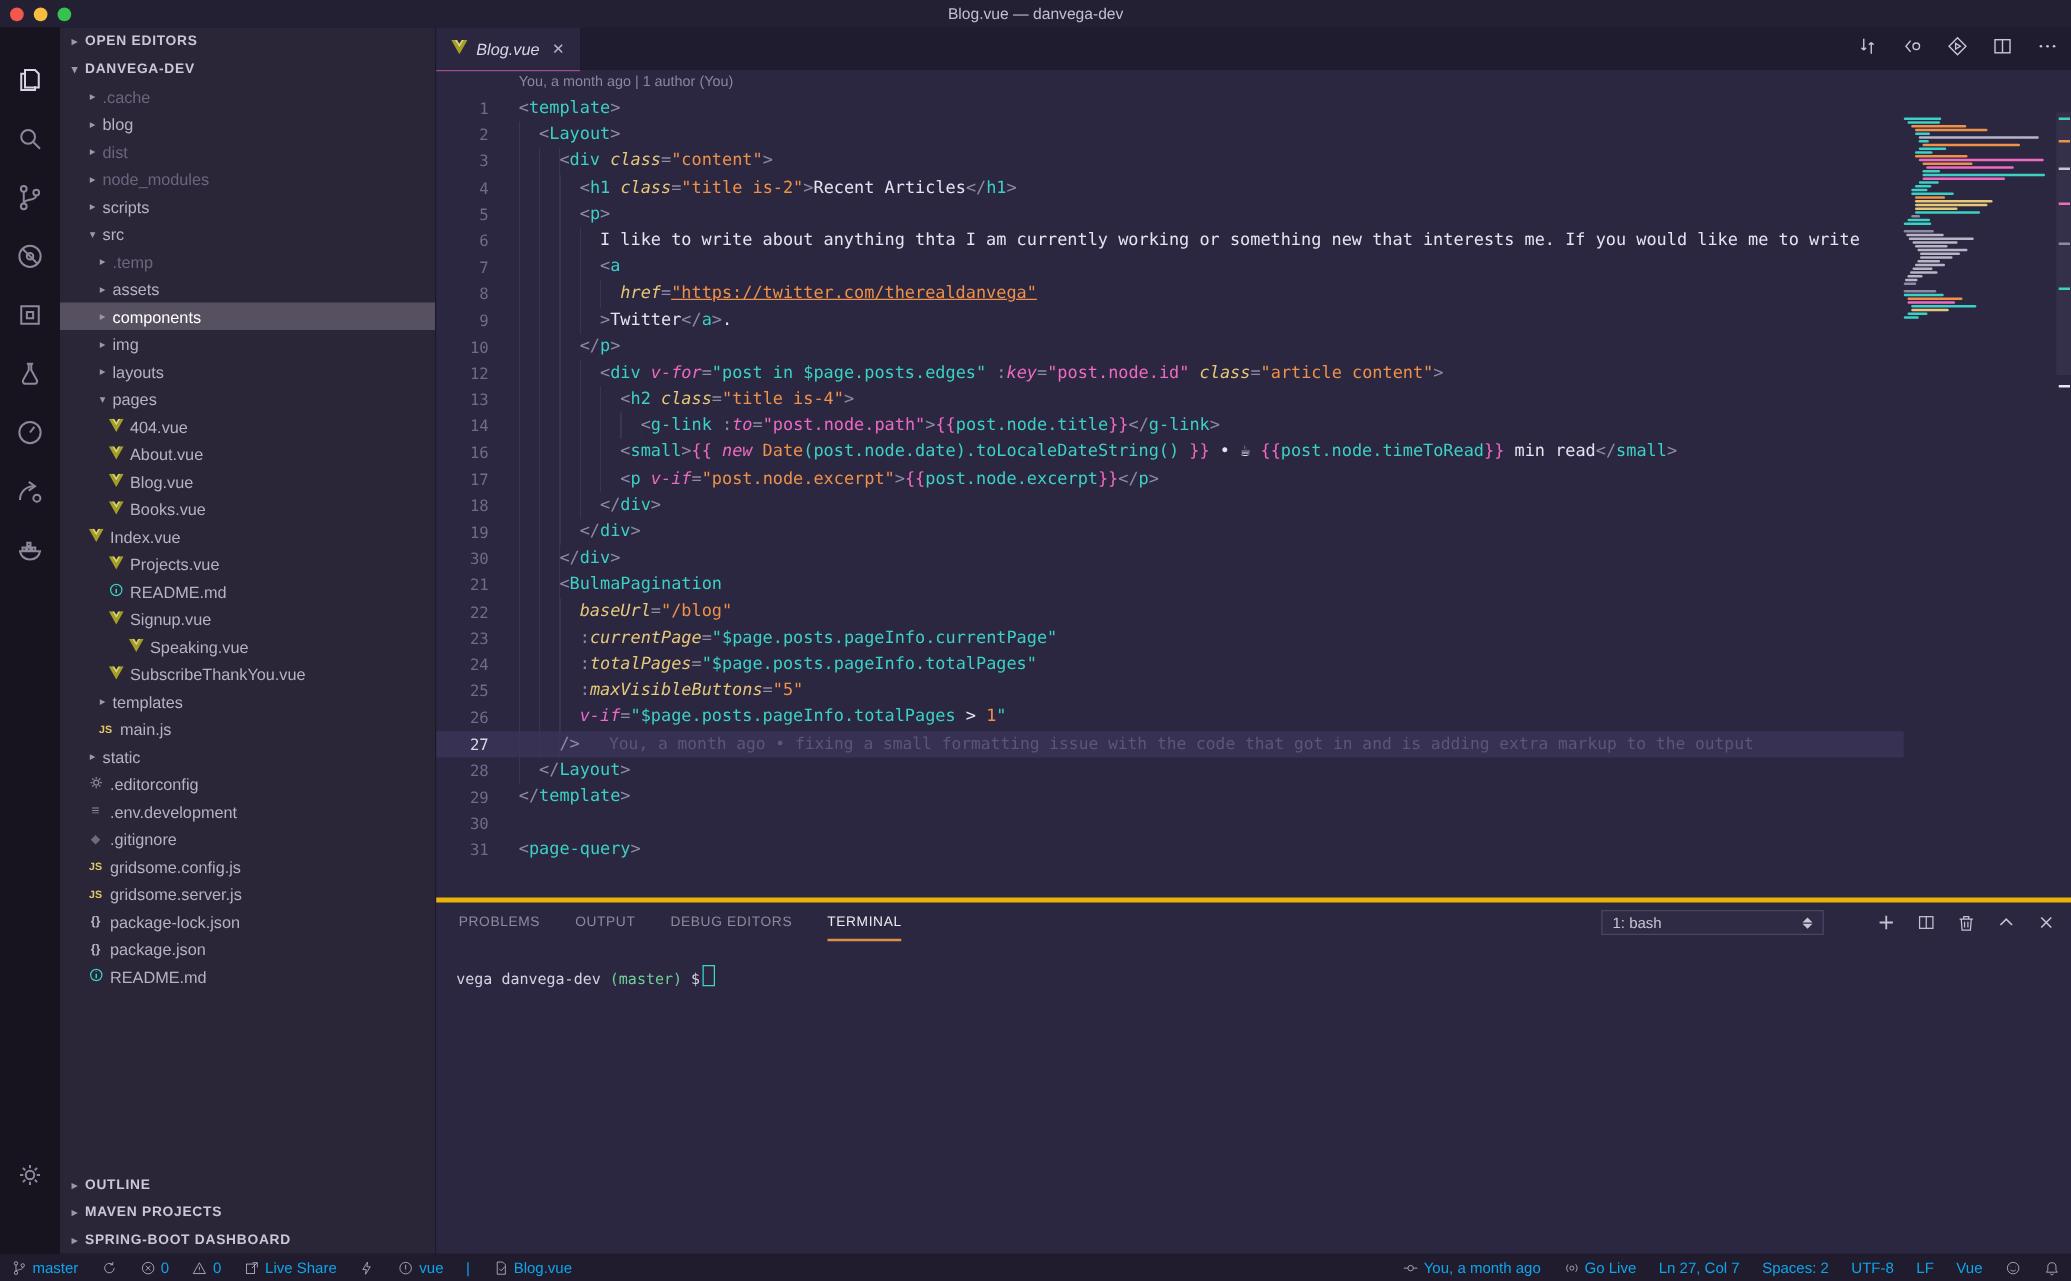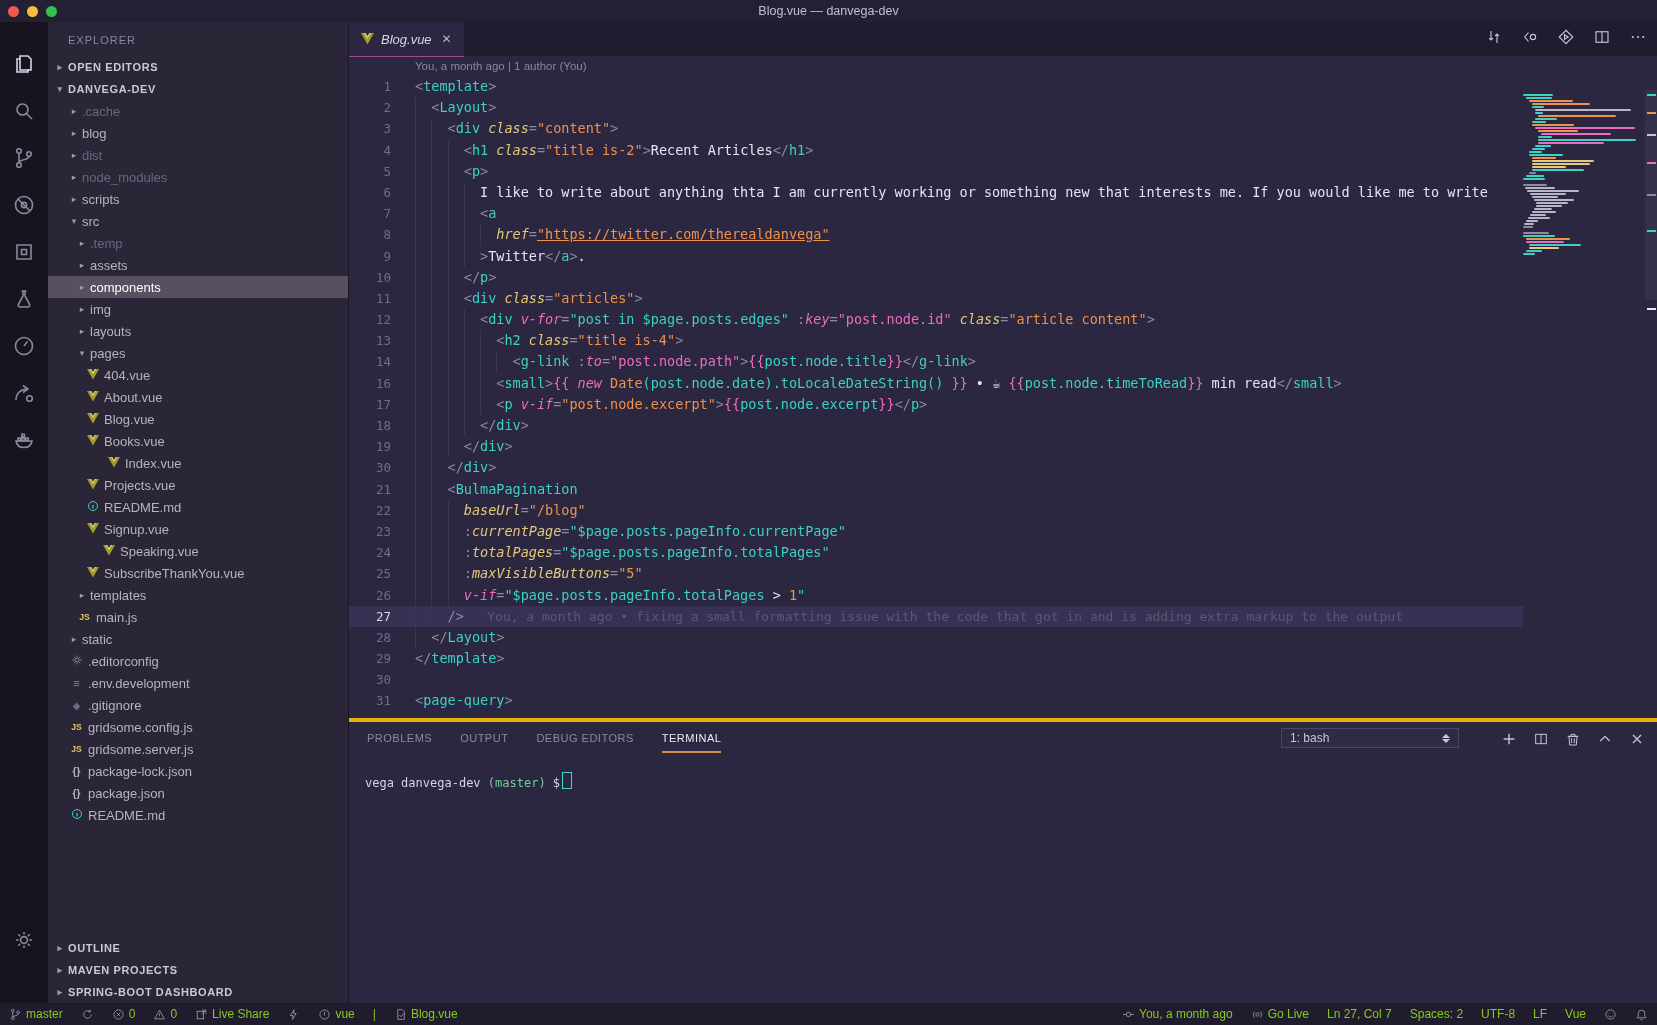--- a/index.html
+++ b/index.html
@@ -71,21 +71,21 @@
                 font-size:12px;padding:2px 8px;width:160px;justify-content:space-between;margin-right:10px;}
   .updown{display:inline-flex;flex-direction:column;gap:1px;}
   .updown i{width:0;height:0;border-left:4px solid transparent;border-right:4px solid transparent;}
   .updown i.up{border-bottom:4px solid #c9c5d6;}
   .updown i.dn{border-top:4px solid #c9c5d6;}
   #panel-actions svg{stroke:#c5c1d2;fill:none;stroke-width:1.5;}
   #terminal-line{position:absolute;left:16px;top:50px;font-family:"DejaVu Sans Mono",monospace;font-size:12px;color:#d6d3e0;white-space:pre;}
   #terminal-line .branch{color:#6fcf97;}
   #term-cursor{display:inline-block;width:8px;height:15px;border:1px solid #3ed6cc;vertical-align:-2px;margin-left:2px;}
   
-  #statusbar{left:0;top:1003px;width:1657px;height:22px;background:#201c2e;display:flex;align-items:center;justify-content:space-between;font-size:12px;color:#84cc16;}
+  #statusbar{left:0;top:1003px;width:1657px;height:22px;background:#201c2e;display:flex;align-items:center;justify-content:space-between;font-size:12px;color:#0ea5e9;}
   .sb-group{display:flex;align-items:center;}
   .sbi{display:flex;align-items:center;gap:4px;margin:0 9px;white-space:nowrap;}
   .sbi svg{stroke:#b5b1c4;fill:none;stroke-width:1.3;}
 </style>
 </head>
 <body>
 
 <div id="titlebar" class="abs">
   <span class="tl" style="left:8px;background:#f5564d"></span>
   <span class="tl" style="left:27px;background:#f6bd3e"></span>
@@ -153,21 +153,20 @@
     </div>
     <div class="ab-icon" style="top:898px">
       <svg width="24" height="24" viewBox="0 0 24 24">
         <circle cx="12" cy="12" r="3.4"></circle>
         <path d="M12 4v2.6M12 17.4V20M4 12h2.6M17.4 12H20M6.3 6.3l1.9 1.9M15.8 15.8l1.9 1.9M17.7 6.3l-1.9 1.9M8.2 15.8l-1.9 1.9"></path>
       </svg>
     </div>
   </div>
 
 <div id="sidebar" class="abs">
-  <div id="explorer-title">EXPLORER</div>
   <div id="tree">
       <div class="trow section" style="padding-left:6px">
         <span class="arrow">▸</span>
         <span>OPEN EDITORS</span>
       </div>
       <div class="trow section" style="padding-left:6px">
         <span class="arrow">▾</span>
         <span>DANVEGA-DEV</span>
       </div>
       <div class="trow dim" style="padding-left:20px">
@@ -239,21 +238,21 @@
           </svg></span>
         <span>Blog.vue</span>
       </div>
       <div class="trow" style="padding-left:36px">
         <span class="ficon"><svg width="12" height="10.56" viewBox="0 0 12 10.6">
             <polygon points="0,0 2.4,0 6,5.8 9.6,0 12,0 6,10.6" fill="#a59f25"></polygon>
             <polygon points="2.4,0 4.3,0 6,2.8 7.7,0 9.6,0 6,5.8" fill="#d9d268"></polygon>
           </svg></span>
         <span>Books.vue</span>
       </div>
-      <div class="trow" style="padding-left:57px">
+      <div class="trow" style="padding-left:20px">
         <span class="ficon"><svg width="12" height="10.56" viewBox="0 0 12 10.6">
             <polygon points="0,0 2.4,0 6,5.8 9.6,0 12,0 6,10.6" fill="#a59f25"></polygon>
             <polygon points="2.4,0 4.3,0 6,2.8 7.7,0 9.6,0 6,5.8" fill="#d9d268"></polygon>
           </svg></span>
         <span>Index.vue</span>
       </div>
       <div class="trow" style="padding-left:36px">
         <span class="ficon"><svg width="12" height="10.56" viewBox="0 0 12 10.6">
             <polygon points="0,0 2.4,0 6,5.8 9.6,0 12,0 6,10.6" fill="#a59f25"></polygon>
             <polygon points="2.4,0 4.3,0 6,2.8 7.7,0 9.6,0 6,5.8" fill="#d9d268"></polygon>
@@ -395,21 +394,20 @@
         <div class="line"><span class="ln">1</span><span class="lc"><span class="ig" style="width:0ch"></span><span class="tk p">&lt;</span><span class="tk t">template</span><span class="tk p">&gt;</span></span></div>
         <div class="line"><span class="ln">2</span><span class="lc"><span class="ig" style="width:2ch"></span><span class="tk p">&lt;</span><span class="tk t">Layout</span><span class="tk p">&gt;</span></span></div>
         <div class="line"><span class="ln">3</span><span class="lc"><span class="ig" style="width:4ch"></span><span class="tk p">&lt;</span><span class="tk t">div</span><span class="tk x"> </span><span class="tk a">class</span><span class="tk p">=</span><span class="tk so">"content"</span><span class="tk p">&gt;</span></span></div>
         <div class="line"><span class="ln">4</span><span class="lc"><span class="ig" style="width:6ch"></span><span class="tk p">&lt;</span><span class="tk t">h1</span><span class="tk x"> </span><span class="tk a">class</span><span class="tk p">=</span><span class="tk so">"title is-2"</span><span class="tk p">&gt;</span><span class="tk x">Recent Articles</span><span class="tk p">&lt;/</span><span class="tk t">h1</span><span class="tk p">&gt;</span></span></div>
         <div class="line"><span class="ln">5</span><span class="lc"><span class="ig" style="width:6ch"></span><span class="tk p">&lt;</span><span class="tk t">p</span><span class="tk p">&gt;</span></span></div>
         <div class="line"><span class="ln">6</span><span class="lc"><span class="ig" style="width:8ch"></span><span class="tk x">I like to write about anything thta I am currently working or something new that interests me. If you would like me to write</span></span></div>
         <div class="line"><span class="ln">7</span><span class="lc"><span class="ig" style="width:8ch"></span><span class="tk p">&lt;</span><span class="tk t">a</span></span></div>
         <div class="line"><span class="ln">8</span><span class="lc"><span class="ig" style="width:10ch"></span><span class="tk a">href</span><span class="tk p">=</span><span class="tk u">"https://twitter.com/therealdanvega"</span></span></div>
         <div class="line"><span class="ln">9</span><span class="lc"><span class="ig" style="width:8ch"></span><span class="tk p">&gt;</span><span class="tk x">Twitter</span><span class="tk p">&lt;/</span><span class="tk t">a</span><span class="tk p">&gt;</span><span class="tk x">.</span></span></div>
         <div class="line"><span class="ln">10</span><span class="lc"><span class="ig" style="width:6ch"></span><span class="tk p">&lt;/</span><span class="tk t">p</span><span class="tk p">&gt;</span></span></div>
-        <div class="line"><span class="ln">11</span><span class="lc"><span class="ig" style="width:6ch"></span><span class="tk p">&lt;</span><span class="tk t">div</span><span class="tk x"> </span><span class="tk a">class</span><span class="tk p">=</span><span class="tk so">"articles"</span><span class="tk p">&gt;</span></span></div>
         <div class="line"><span class="ln">12</span><span class="lc"><span class="ig" style="width:8ch"></span><span class="tk p">&lt;</span><span class="tk t">div</span><span class="tk x"> </span><span class="tk d">v-for</span><span class="tk p">=</span><span class="tk st">"post in $page.posts.edges"</span><span class="tk x"> </span><span class="tk p">:</span><span class="tk d">key</span><span class="tk p">=</span><span class="tk sp">"post.node.id"</span><span class="tk x"> </span><span class="tk a">class</span><span class="tk p">=</span><span class="tk so">"article content"</span><span class="tk p">&gt;</span></span></div>
         <div class="line"><span class="ln">13</span><span class="lc"><span class="ig" style="width:10ch"></span><span class="tk p">&lt;</span><span class="tk t">h2</span><span class="tk x"> </span><span class="tk a">class</span><span class="tk p">=</span><span class="tk so">"title is-4"</span><span class="tk p">&gt;</span></span></div>
         <div class="line"><span class="ln">14</span><span class="lc"><span class="ig" style="width:12ch"></span><span class="tk p">&lt;</span><span class="tk t">g-link</span><span class="tk x"> </span><span class="tk p">:</span><span class="tk d">to</span><span class="tk p">=</span><span class="tk sp">"post.node.path"</span><span class="tk p">&gt;</span><span class="tk b">{{</span><span class="tk st">post.node.title</span><span class="tk b">}}</span><span class="tk p">&lt;/</span><span class="tk t">g-link</span><span class="tk p">&gt;</span></span></div>
         <div class="line"><span class="ln">16</span><span class="lc"><span class="ig" style="width:10ch"></span><span class="tk p">&lt;</span><span class="tk t">small</span><span class="tk p">&gt;</span><span class="tk b">{{ </span><span class="tk d">new </span><span class="tk so">Date</span><span class="tk st">(post.node.date).toLocaleDateString() </span><span class="tk b">}}</span><span class="tk x"> • ☕ </span><span class="tk b">{{</span><span class="tk st">post.node.timeToRead</span><span class="tk b">}}</span><span class="tk x"> min read</span><span class="tk p">&lt;/</span><span class="tk t">small</span><span class="tk p">&gt;</span></span></div>
         <div class="line"><span class="ln">17</span><span class="lc"><span class="ig" style="width:10ch"></span><span class="tk p">&lt;</span><span class="tk t">p</span><span class="tk x"> </span><span class="tk d">v-if</span><span class="tk p">=</span><span class="tk so">"post.node.excerpt"</span><span class="tk p">&gt;</span><span class="tk b">{{</span><span class="tk st">post.node.excerpt</span><span class="tk b">}}</span><span class="tk p">&lt;/</span><span class="tk t">p</span><span class="tk p">&gt;</span></span></div>
         <div class="line"><span class="ln">18</span><span class="lc"><span class="ig" style="width:8ch"></span><span class="tk p">&lt;/</span><span class="tk t">div</span><span class="tk p">&gt;</span></span></div>
         <div class="line"><span class="ln">19</span><span class="lc"><span class="ig" style="width:6ch"></span><span class="tk p">&lt;/</span><span class="tk t">div</span><span class="tk p">&gt;</span></span></div>
         <div class="line"><span class="ln">30</span><span class="lc"><span class="ig" style="width:4ch"></span><span class="tk p">&lt;/</span><span class="tk t">div</span><span class="tk p">&gt;</span></span></div>
         <div class="line"><span class="ln">21</span><span class="lc"><span class="ig" style="width:4ch"></span><span class="tk p">&lt;</span><span class="tk t">BulmaPagination</span></span></div>
         <div class="line"><span class="ln">22</span><span class="lc"><span class="ig" style="width:6ch"></span><span class="tk a">baseUrl</span><span class="tk p">=</span><span class="tk so">"/blog"</span></span></div>

